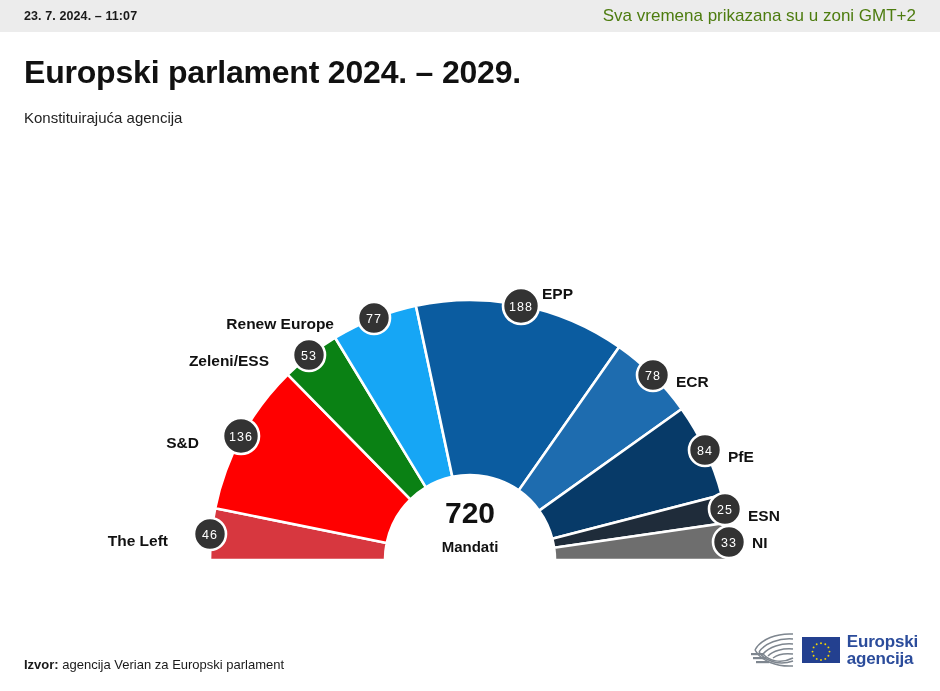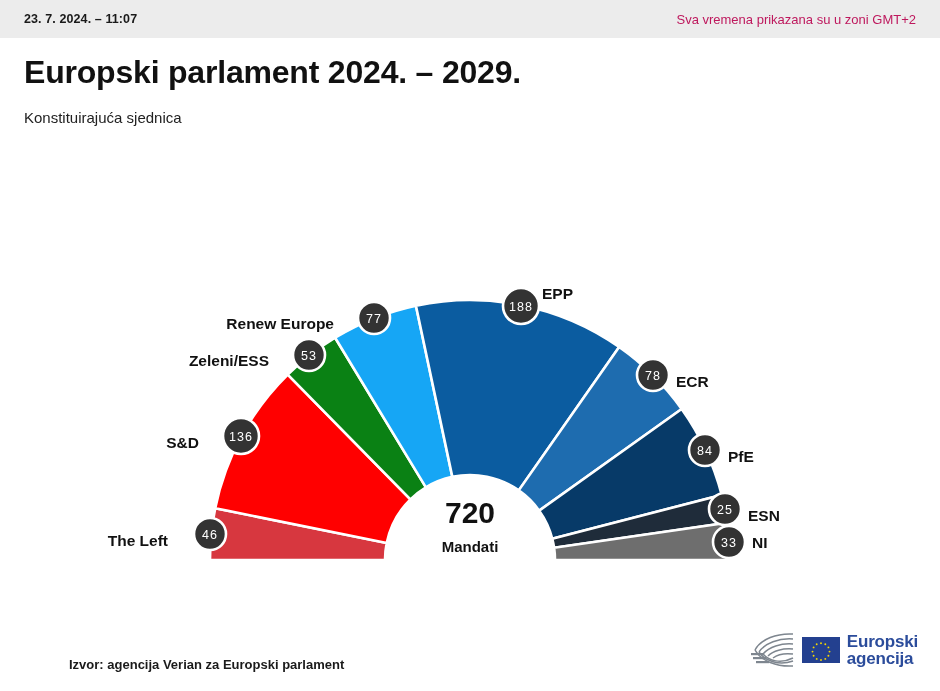--- a/index.html
+++ b/index.html
@@ -6,30 +6,30 @@
   html, body {
     width: 940px; height: 691px;
     background: #ffffff;
     font-family: "Liberation Sans", sans-serif;
     overflow: hidden;
   }
   #page { position: relative; width: 940px; height: 691px; background:#fff; }
 
   
   .topbar {
-    position: absolute; left:0; top:0; width:940px; height:38px;
+    position: absolute; left:0; top:0; width:940px; height:32px;
     background:#ececec;
     display:flex; align-items:center; justify-content:space-between;
     padding: 0 24px;
   }
   .topbar-date {
     font-size: 12.5px; font-weight: 700; color:#1a1a1a; letter-spacing:.1px;
   }
   .topbar-tz {
-    font-size: 13px; font-weight: 400; color:#be185d;
+    font-size: 17px; font-weight: 400; color:#4d7c0f;
   }
 
   
   .title {
     position:absolute; left:24px; top:54px;
     font-size: 32px; font-weight: 700; color:#111; letter-spacing:-0.2px;
   }
   .subtitle {
     position:absolute; left:24px; top:109px;
     font-size: 15px; font-weight:400; color:#222;
@@ -58,22 +58,22 @@
   .center-caption {
     fill:#111111; font-family:"Liberation Sans", sans-serif;
     font-size:15px; font-weight:700; text-anchor:middle;
   }
 
   
   .source {
     position:absolute; left:24px; top:657px;
     font-size: 13px; color:#1a1a1a;
   }
-  .source b { font-weight:700;margin-left:45px; }
-  .source span.src-text { font-weight:700; }
+  .source b { font-weight:700; }
+  .source span.src-text { font-weight:400; }
 
   .logo {
     position:absolute; right:22px; top:630px;
     display:flex; align-items:center; gap:7px;
   }
   .logo-mark { width:48px; height:40px; display:block; }
   .logo-flag { width:38px; height:26px; display:block; }
   .logo-text {
     font-size:17px; font-weight:700; line-height:1.02;
     color:#2b4c9b; letter-spacing:-0.2px;
@@ -83,21 +83,21 @@
 <body>
 
 <div id="page">
 
   <div class="topbar">
     <div class="topbar-date">23. 7. 2024. – 11:07</div>
     <div class="topbar-tz">Sva vremena prikazana su u zoni GMT+2</div>
   </div>
 
   <div class="title">Europski parlament 2024. – 2029.</div>
-  <div class="subtitle">Konstituirajuća sjednica</div>
+  <div class="subtitle">Konstituirajuća agencija</div>
 
   <div class="chart-wrap">
     <svg class="hemicycle" width="940" height="440" viewBox="0 0 940 440">
       <g id="slices">
           <path d="M 210 410.00000000000006 A 260 260 0 0 1 215.21957679858428 358.1643370515289 L 386.70640010722946 393.0537255745383 A 85 85 0 0 0 385 410 Z" fill="#D7373F" class="slice"></path>
           <path d="M 215.21957679858428 358.1643370515289 A 260 260 0 0 1 287.76359128203876 224.55488321991277 L 410.4227125345127 349.3737118218946 A 85 85 0 0 0 386.70640010722946 393.0537255745383 Z" fill="#FF0000" class="slice"></path>
           <path d="M 287.76359128203876 224.55488321991277 A 260 260 0 0 1 335.1189528782644 187.72291362503387 L 425.9042730563557 337.33249099279953 A 85 85 0 0 0 410.4227125345127 349.3737118218946 Z" fill="#0A8114" class="slice"></path>
           <path d="M 335.1189528782644 187.72291362503387 A 260 260 0 0 1 415.94296038738247 155.68162380921055 L 452.3275062804904 326.85745393762653 A 85 85 0 0 0 425.9042730563557 337.33249099279953 Z" fill="#16A6F5" class="slice"></path>
           <path d="M 415.94296038738247 155.68162380921055 A 260 260 0 0 1 619.129873451272 197.02046848486214 L 518.7539970898389 340.3720762354357 A 85 85 0 0 0 452.3275062804904 326.85745393762653 Z" fill="#0B5CA0" class="slice"></path>
           <path d="M 619.129873451272 197.02046848486214 A 260 260 0 0 1 681.670034772643 259.0172315151557 L 539.1998190602872 360.6402487645701 A 85 85 0 0 0 518.7539970898389 340.3720762354357 Z" fill="#1E6CAF" class="slice"></path>

